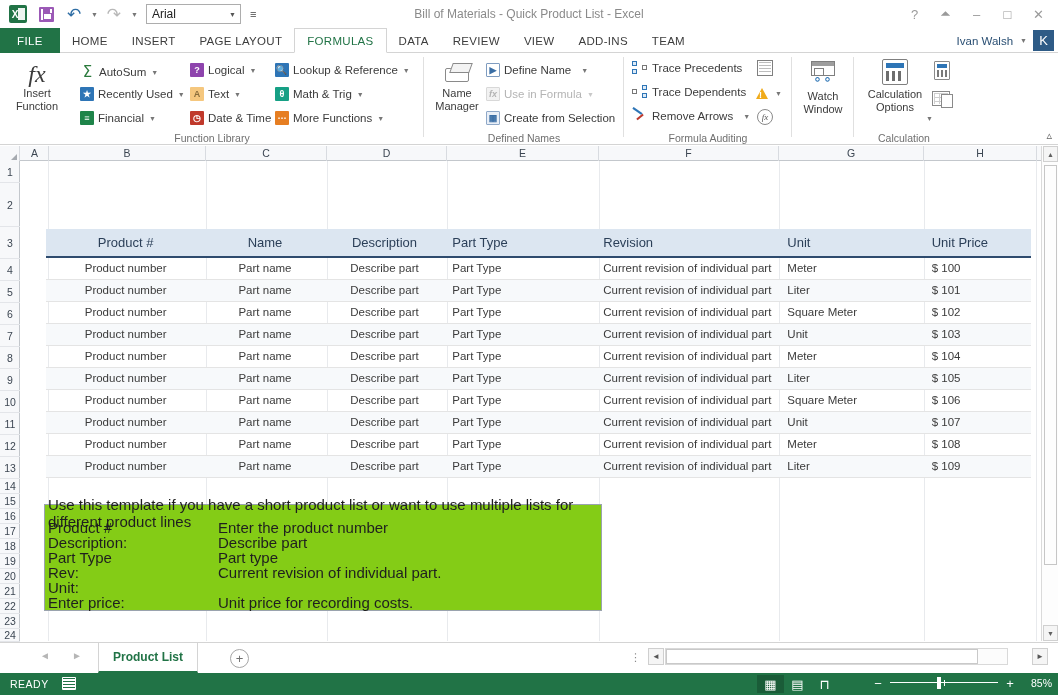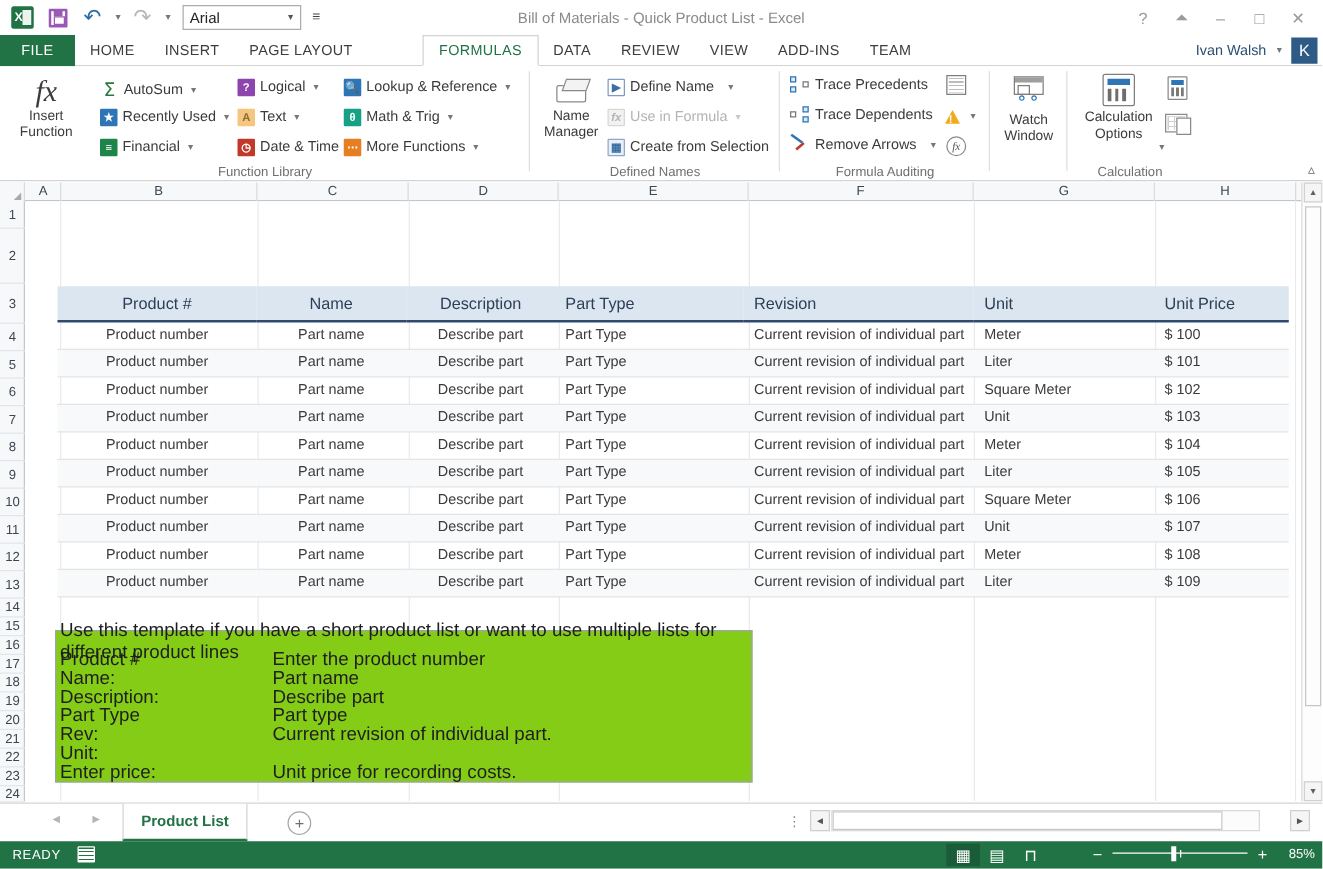--- a/index.html
+++ b/index.html
@@ -67,21 +67,21 @@
     color:#fff; font-size:11.5px; display:flex;align-items:center;justify-content:center;
     letter-spacing:.4px; cursor:pointer;
   }
   .tabs { position:absolute; left:60px; top:0; display:flex; height:25px; }
   .tab {
     padding:0 12px; height:25px; display:flex;align-items:center;
     font-size:11.5px; color:#3d3d3d; cursor:pointer; letter-spacing:.3px;
   }
   .tab.active {
     background:#fff; color:#217346; font-weight:normal;
-    border:1px solid #d4d4d4; border-bottom:1px solid #fff; margin-bottom:-1px;margin-left:44px;
+    border:1px solid #d4d4d4; border-bottom:1px solid #fff; margin-bottom:-1px;
   }
   .user-area {
     position:absolute; right:4px; top:0; height:25px; display:flex;align-items:center; gap:6px;
     font-size:11.5px; color:#2a4f73;
   }
   .user-name{ cursor:pointer; }
   .user-badge{
     width:21px;height:21px;background:#2e5b86;color:#fff;font-size:13px;
     display:flex;align-items:center;justify-content:center; cursor:pointer;
   }
@@ -682,24 +682,20 @@
     </table>
 
     <div class="notebox">
       <div class="nrow nhead">Use this template if you have a short product list or want to use multiple lists for different product lines</div>
       <div id="note-rows">
           <div class="nrow">
             <span class="k">Product #</span>
             <span>Enter the product number</span>
           </div>
           <div class="nrow">
-            <span class="k">Name:</span>
-            <span>Part name</span>
-          </div>
-          <div class="nrow">
             <span class="k">Description:</span>
             <span>Describe part</span>
           </div>
           <div class="nrow">
             <span class="k">Part Type</span>
             <span>Part type</span>
           </div>
           <div class="nrow">
             <span class="k">Rev:</span>
             <span>Current revision of individual part.</span>

